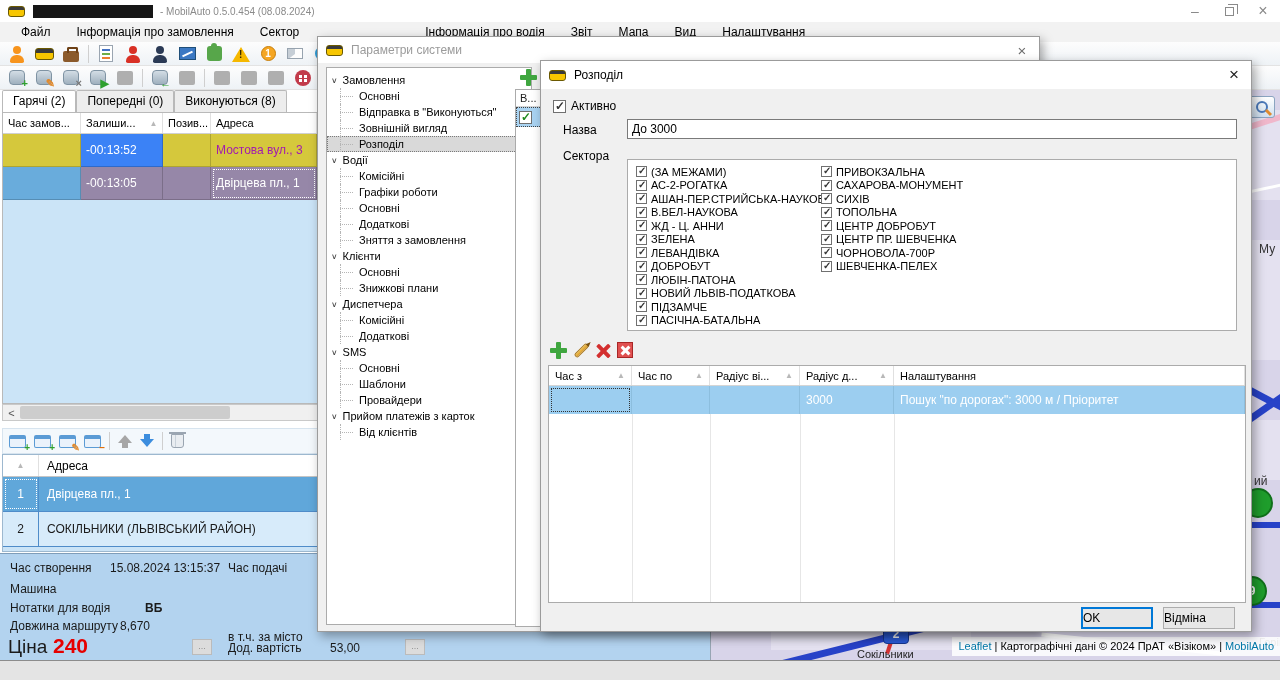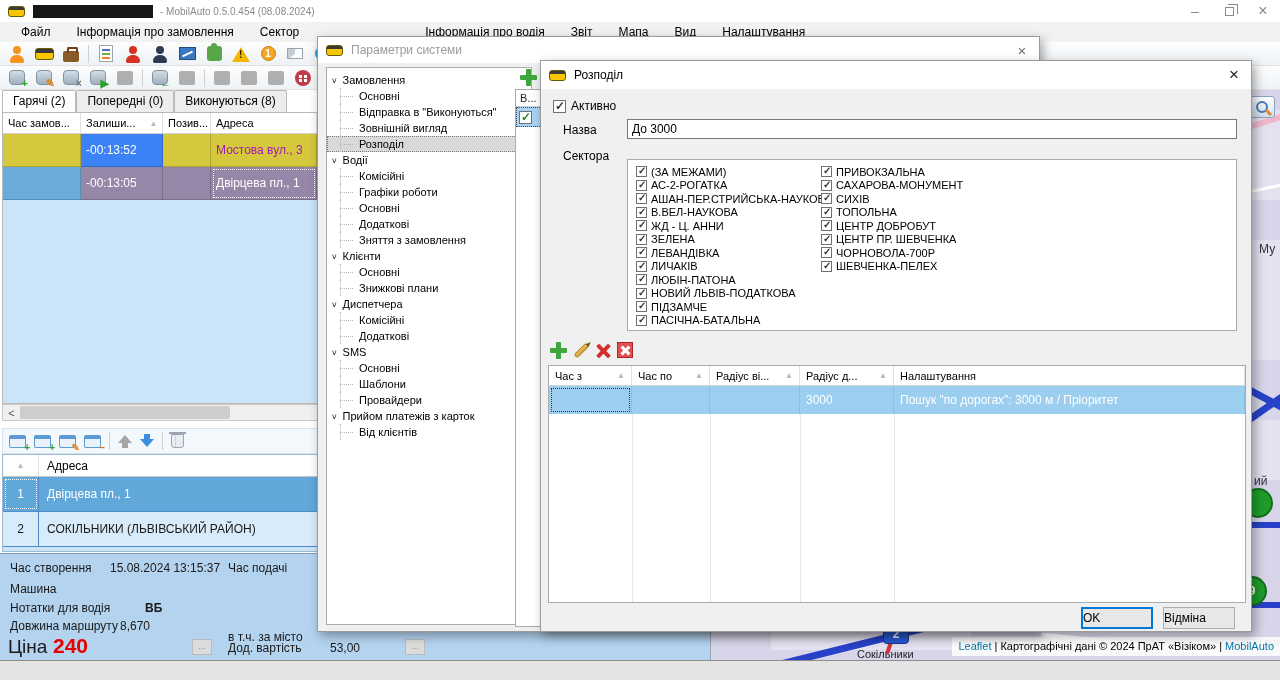--- a/index.html
+++ b/index.html
@@ -554,21 +554,21 @@
       <div class="secitem">
           <span class="cb checked"></span>
           <span>ЗЕЛЕНА</span>
         </div>
       <div class="secitem">
           <span class="cb checked"></span>
           <span>ЛЕВАНДІВКА</span>
         </div>
       <div class="secitem">
           <span class="cb checked"></span>
-          <span>ЛИЧАКІВ</span>
+          <span>ДОБРОБУТ</span>
         </div>
       <div class="secitem">
           <span class="cb checked"></span>
           <span>ЛЮБІН-ПАТОНА</span>
         </div>
       <div class="secitem">
           <span class="cb checked"></span>
           <span>НОВИЙ ЛЬВІВ-ПОДАТКОВА</span>
         </div>
       <div class="secitem">

